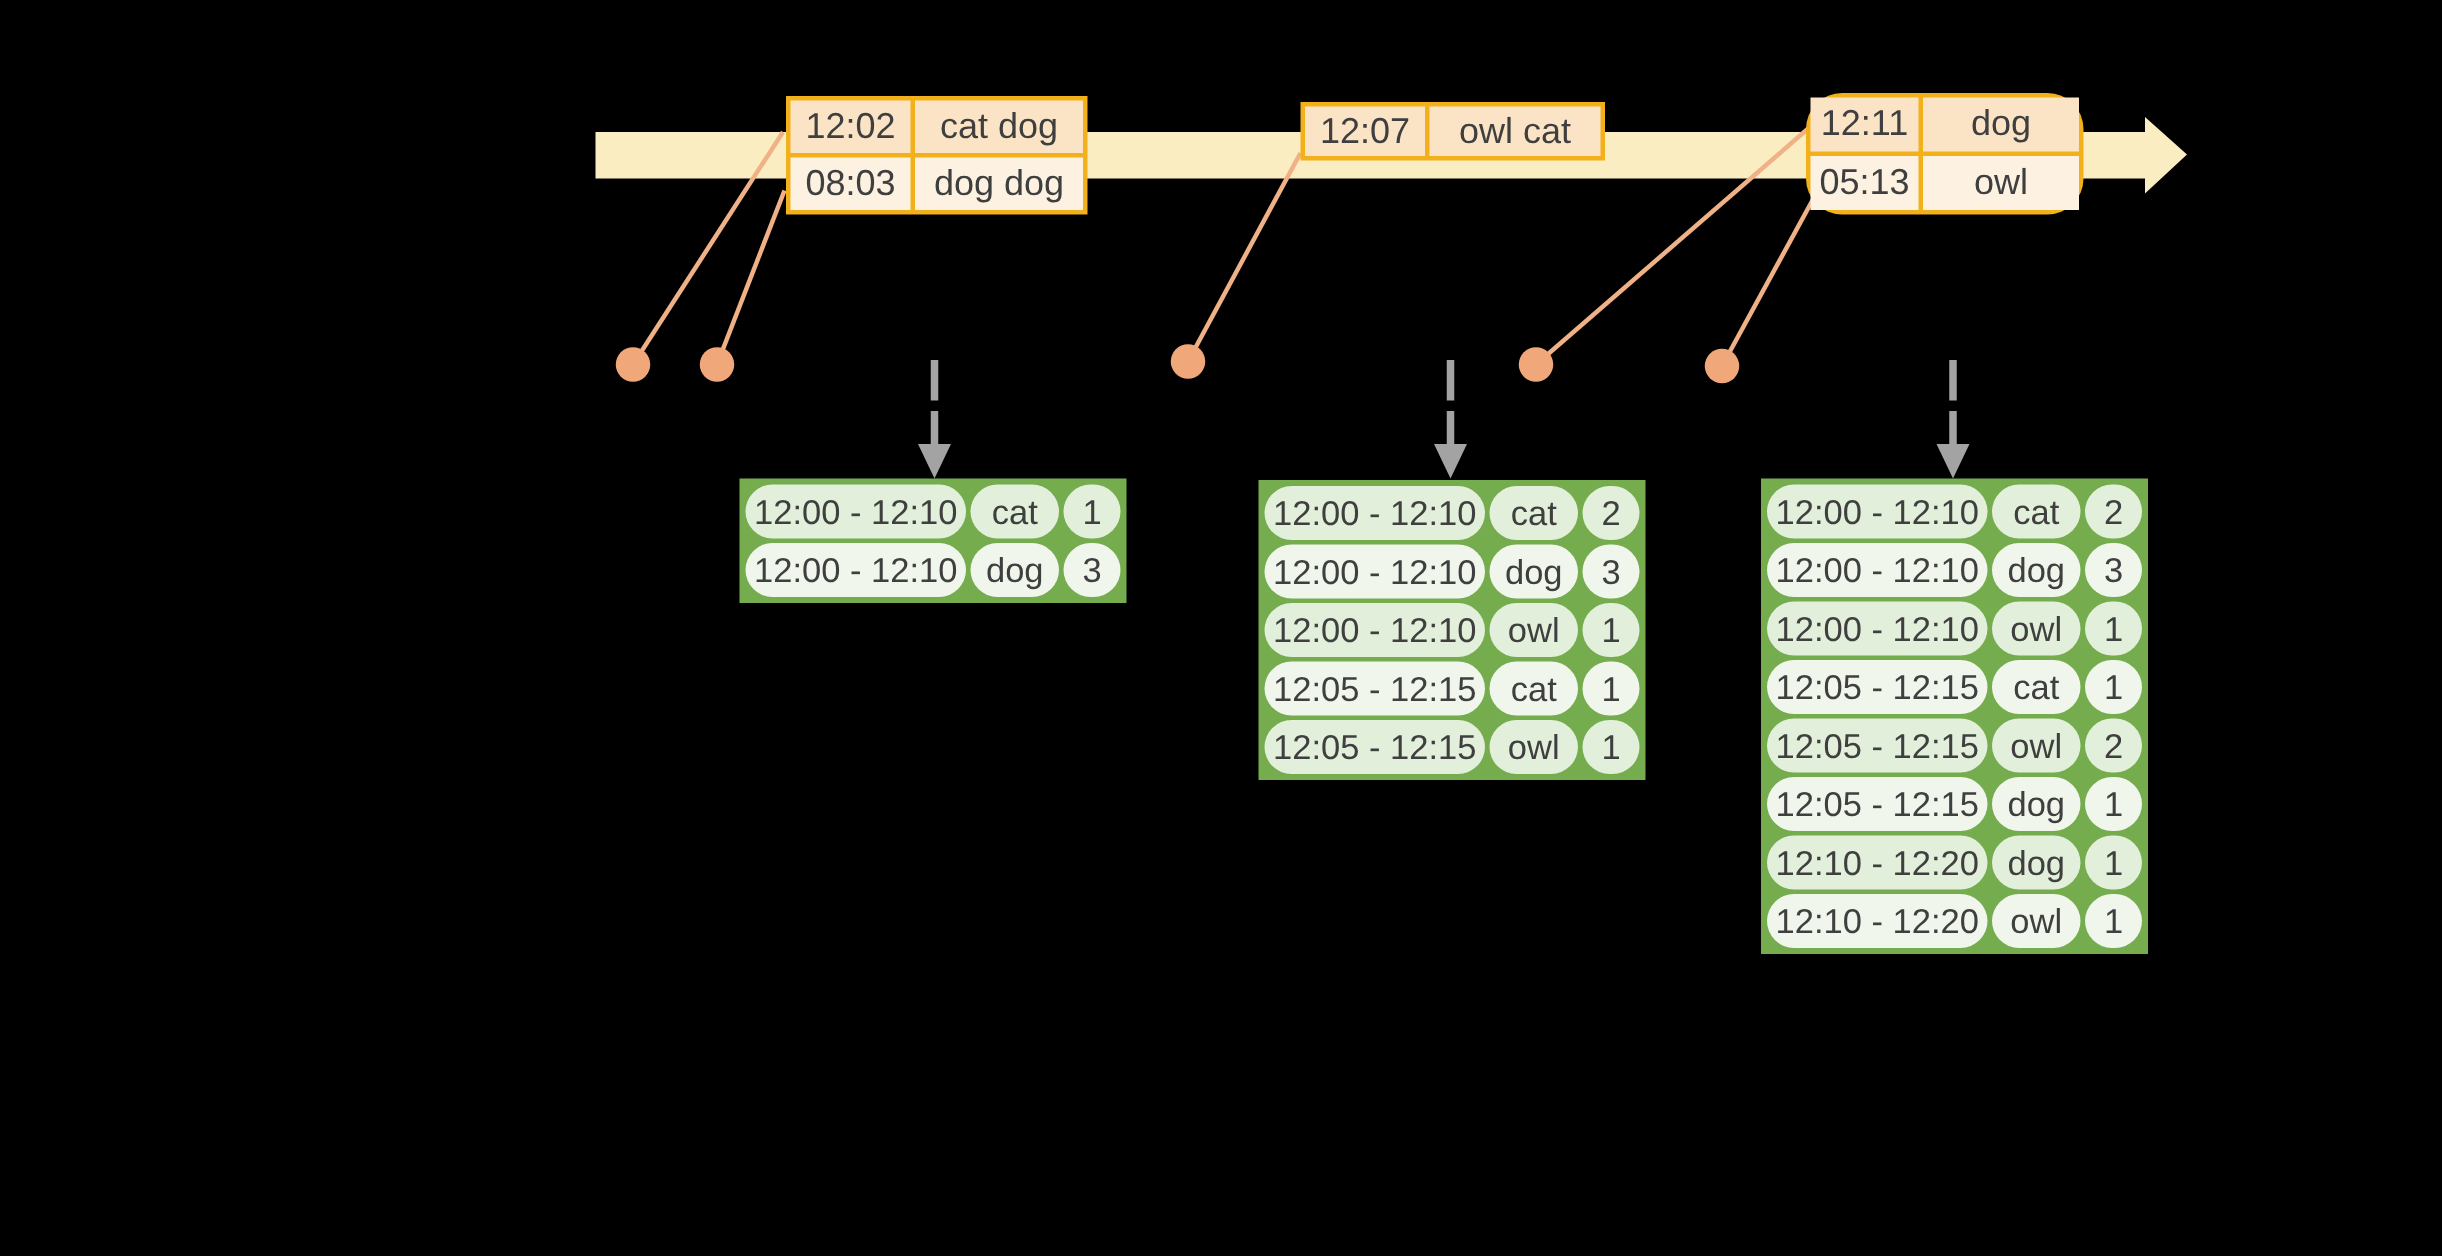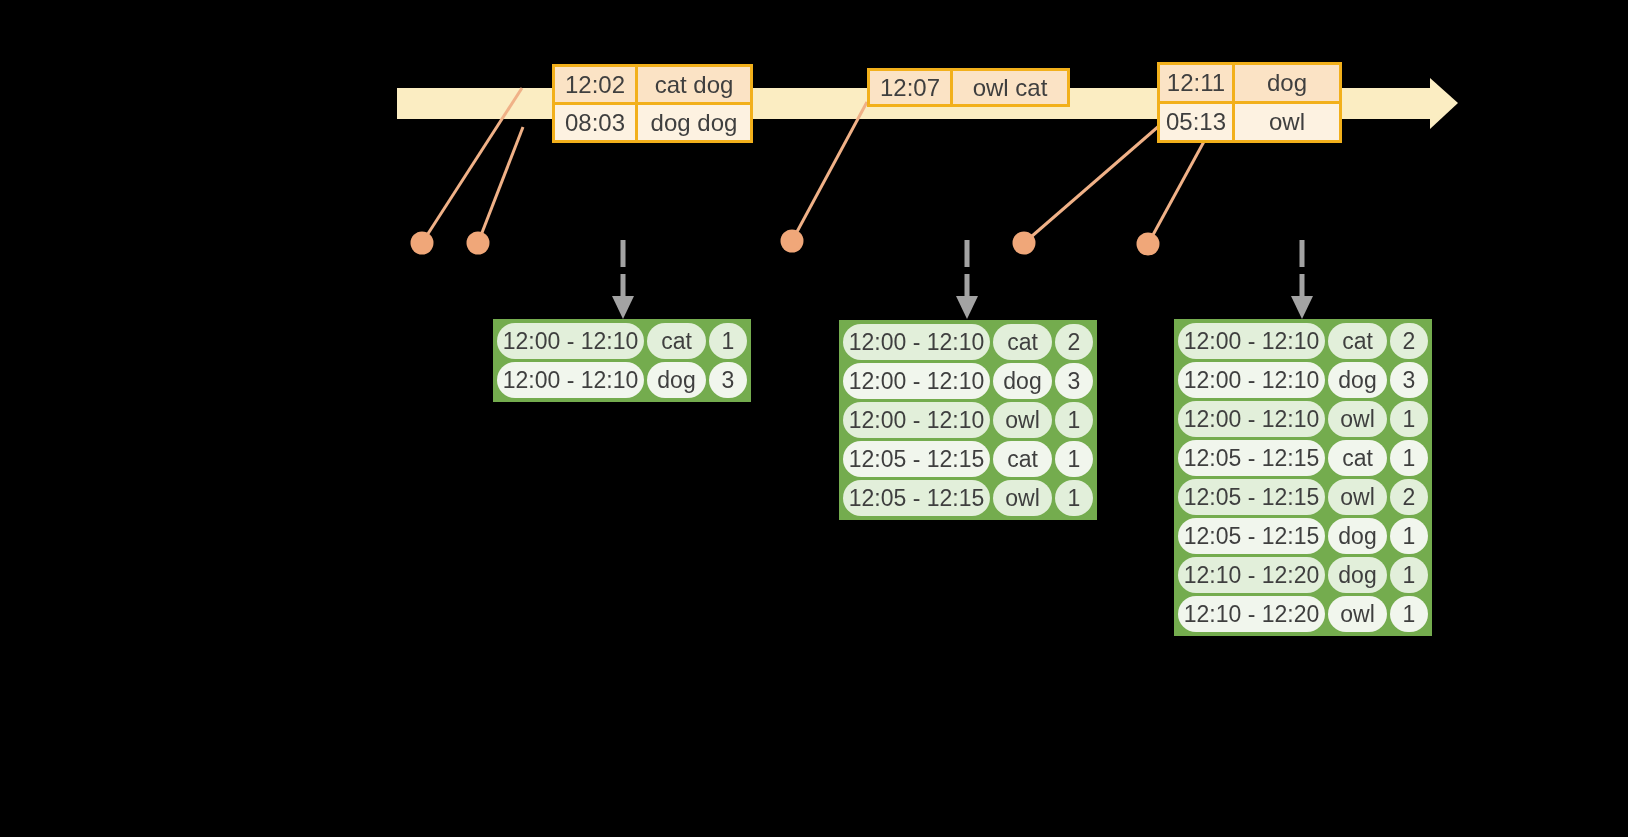--- a/index.html
+++ b/index.html
@@ -31,26 +31,26 @@
   .ebox .erow { display: contents; }
   .ebox .cell {
     display: flex;
     align-items: center;
     justify-content: center;
     font-size: 24px;
     white-space: nowrap;
   }
   .ebox .erow:nth-child(odd)  .cell { background: #FBE3C5; }
   .ebox .erow:nth-child(even) .cell { background: #FDF2E1; }
-  #ebox1 { left: 552px; top: 64px; width: 201px; height: 79px;
+  #ebox1 { left: 524px; top: 64px; width: 201px; height: 79px;
            grid-template-columns: 80px 1fr; grid-auto-rows: 1fr; }
   #ebox2 { left: 867px; top: 68px; width: 203px; height: 39px;
            grid-template-columns: 80px 1fr; grid-auto-rows: 1fr; }
-  #ebox3 { left: 1157px; top: 62px; width: 185px; height: 81px;
-           grid-template-columns: 72px 1fr; grid-auto-rows: 1fr; }
+  #ebox3 { left: 1204px; top: 62px; width: 185px; height: 81px;
+           grid-template-columns: 72px 1fr; grid-auto-rows: 1fr; border-radius: 24px; }
   
   .rtable {
     position: absolute;
     z-index: 2;
     background: #74AC4E;           
     padding: 4px;
     display: grid;
     grid-template-columns: 147px 59px 38px;
     grid-auto-rows: 36px;
     gap: 3px;

